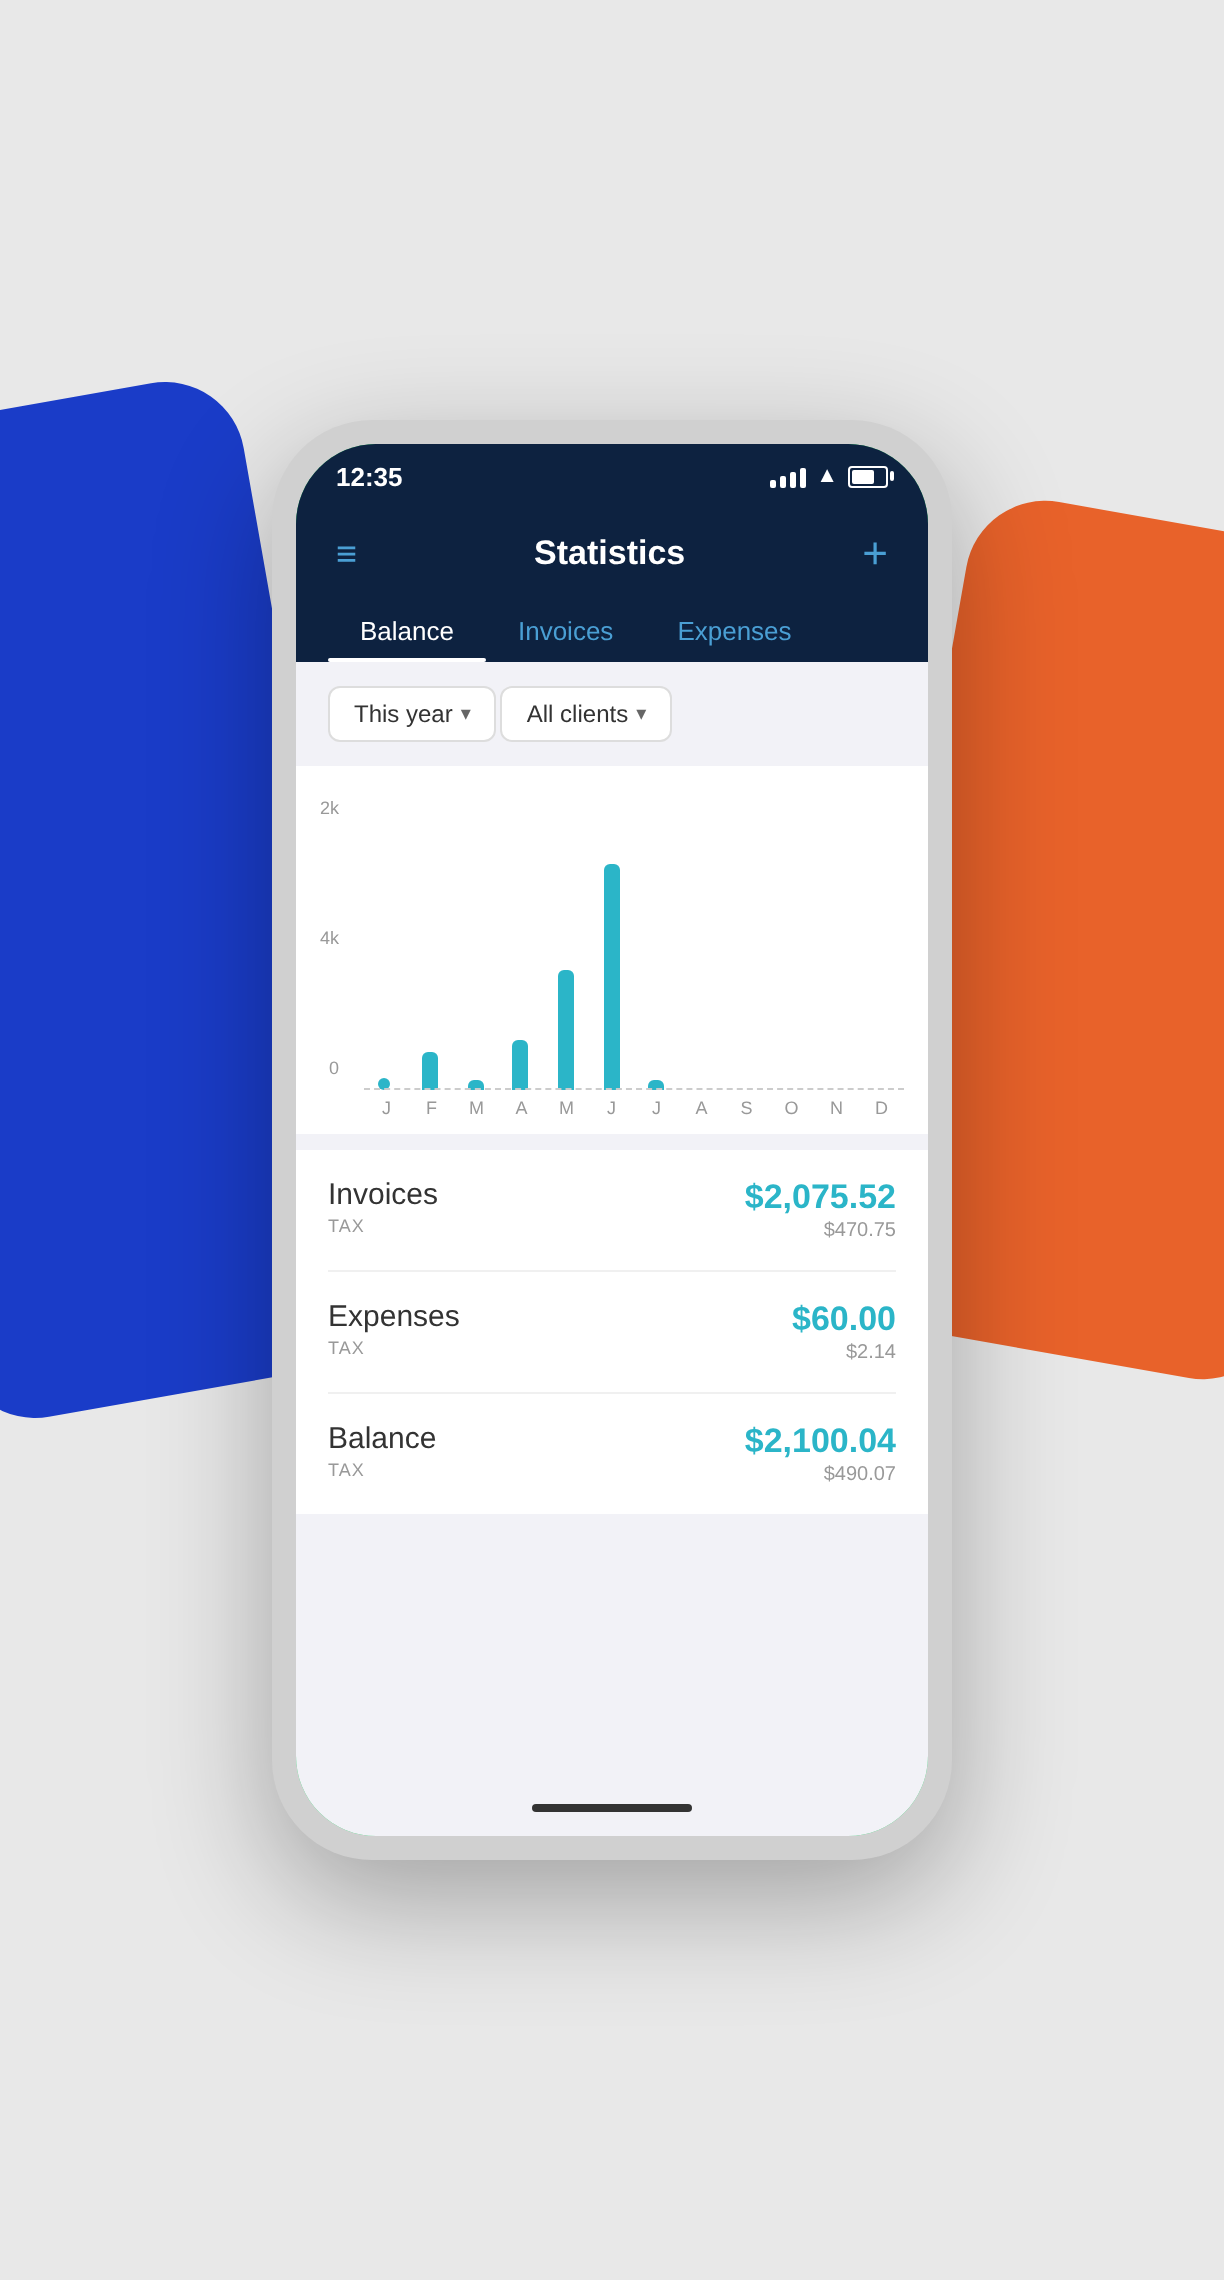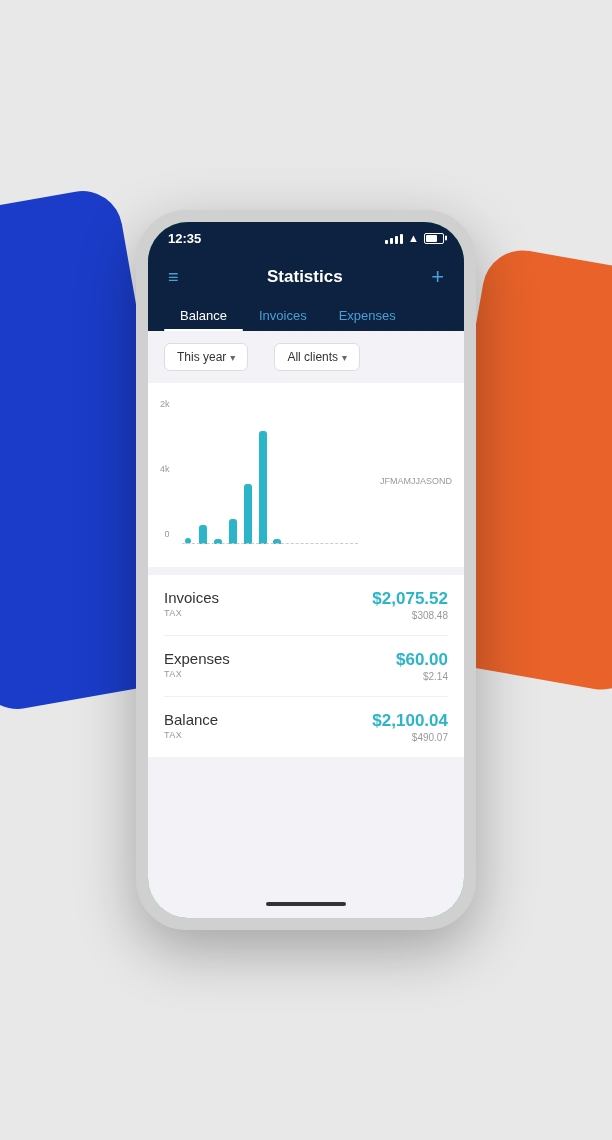--- a/index.html
+++ b/index.html
@@ -182,21 +182,21 @@
     
     .content {
       flex: 1;
       overflow-y: auto;
       background: #f2f2f7;
     }
 
     
     .filters {
       display: flex;
-      gap: 26px;
+      gap: 2px;
       padding: 12px 16px;
       background: #f2f2f7;
     }
     .filter-btn {
       background: white;
       border: 1px solid #ddd;
       border-radius: 6px;
       padding: 6px 12px;
       font-size: 12px;
       color: #333;
@@ -214,22 +214,21 @@
     .chart-container {
       background: white;
       margin: 0 0 8px 0;
       padding: 16px 12px 8px 12px;
     }
 
     .chart-area {
       position: relative;
       height: 160px;
       display: flex;
-      flex-direction: row;
-      align-items: center;
+      flex-direction: column;
     }
 
     .chart-y-labels {
       position: absolute;
       left: 0;
       top: 0;
       bottom: 20px;
       display: flex;
       flex-direction: column;
       justify-content: space-between;
@@ -487,21 +486,21 @@
       </div>
 
       <div class="summary" id="summary-container">
       <div class="summary-row">
     <div>
       <div class="summary-label">Invoices</div>
       <div class="summary-sublabel">TAX</div>
     </div>
     <div class="summary-values">
       <div class="summary-amount">$2,075.52</div>
-      <div class="summary-tax">$308.48</div>
+      <div class="summary-tax">$470.75</div>
     </div>
   </div>
           <div class="summary-row">
     <div>
       <div class="summary-label">Expenses</div>
       <div class="summary-sublabel">TAX</div>
     </div>
     <div class="summary-values">
       <div class="summary-amount">$60.00</div>
       <div class="summary-tax">$2.14</div>

